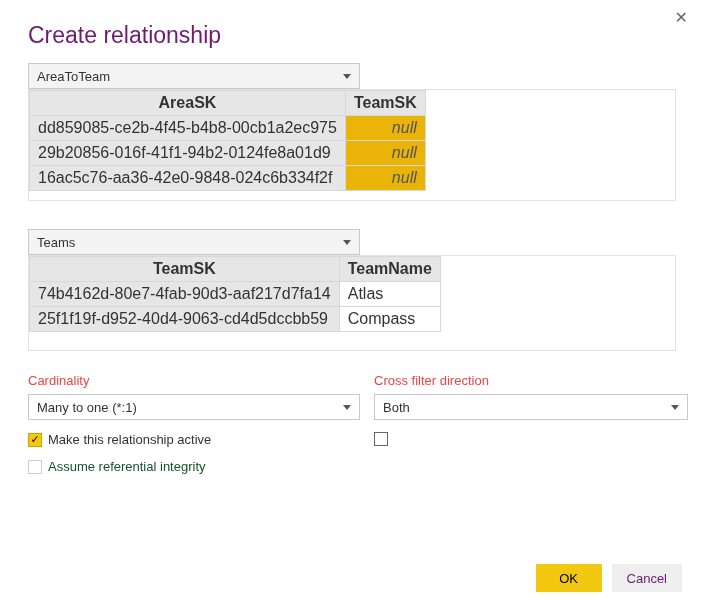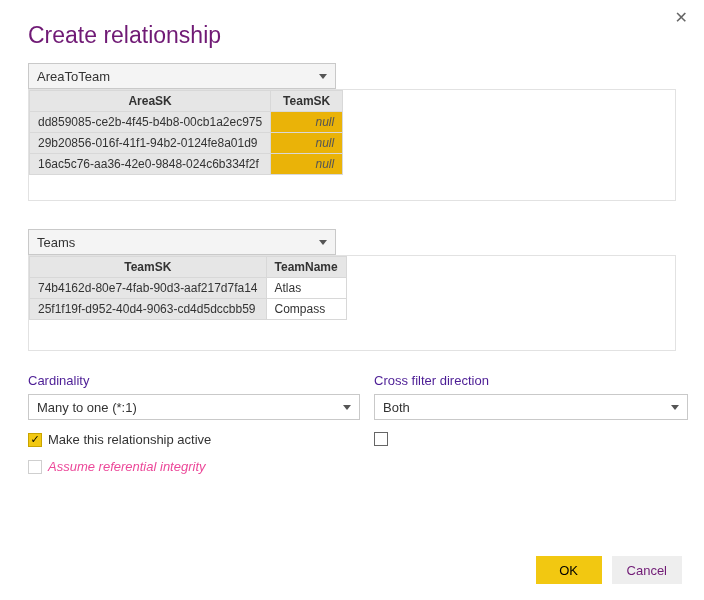--- a/index.html
+++ b/index.html
@@ -19,21 +19,21 @@
     font-size:16px; color:#666; line-height:1;
     cursor:pointer;
   }
   h1.title {
     font-size:23px; font-weight:300;
     margin:0 0 14px 0; color:#701a75;
   }
   .subtitle { font-size:13px; color:#333; margin-bottom:22px; }
 
   .dropdown {
-    width:308px; height:26px;
+    width:332px; height:26px;
     border:1px solid #c9c9c9;
     background:#f4f4f4;
     display:flex; align-items:center;
     padding:0 8px; cursor:pointer;
     position:relative;
     font-size:13px;
   }
   .dropdown .dd-label { flex:1; color:#333; }
   .dropdown .caret {
     width:0;height:0;
@@ -47,21 +47,21 @@
     border:1px solid #e2e2e2;
     margin-top:0;
     width:100%;
     height:112px;
     overflow:hidden;
   }
   .preview-box.second { height:96px; }
 
   table.grid {
     border-collapse:collapse;
-    font-size:12px;
+    font-size:16px;
     table-layout:fixed;
     padding-left:21px;
   }
   table.grid th, table.grid td {
     border:1px solid #d8d8d8;
     padding:3px 8px;
     height:20px;
     white-space:nowrap;
     overflow:hidden;
   }
@@ -78,46 +78,46 @@
     font-style:italic;
     text-align:right;
     color:#555;
   }
 
   .section-gap { height:28px; }
 
   .options-row { display:flex; margin-top:22px; }
   .opt-col { flex:1; }
   .opt-col.right { margin-left:14px; }
-  .opt-label { font-size:13px; color:#4c1d95; margin-bottom:6px; }
+  .opt-label { font-size:13px; color:#ef4444; margin-bottom:6px; }
 
   .wide-dd { width:332px; }
   .wide-dd2 { width:314px; }
 
   .check-row {
     display:flex; align-items:center;
     margin-top:12px; font-size:13px;
   }
-  .check-row.disabled { color:#ec4899;font-style:italic; }
+  .check-row.disabled { color:#14532d; }
   .chk {
     width:14px; height:14px;
     border:1px solid #666;
     margin-right:6px;
     display:flex; align-items:center; justify-content:center;
     font-size:11px; line-height:1;
   }
   .chk.checked {
     background:#f2c811;
     border-color:#c9a400;
     color:#000;
   }
   .chk.disabled { border-color:#cfcfcf; background:#fff; }
 
   .button-bar {
-    position:absolute; bottom:16px; right:22px;
+    position:absolute; bottom:8px; right:22px;
     display:flex; gap:10px;
   }
   .btn {
     min-width:66px; height:28px;
     display:flex; align-items:center; justify-content:center;
     font-size:13px; cursor:pointer;
     border:1px solid transparent;
     padding:0 14px;
   }
   .btn.primary { background:#f2c811; color:#000; }

